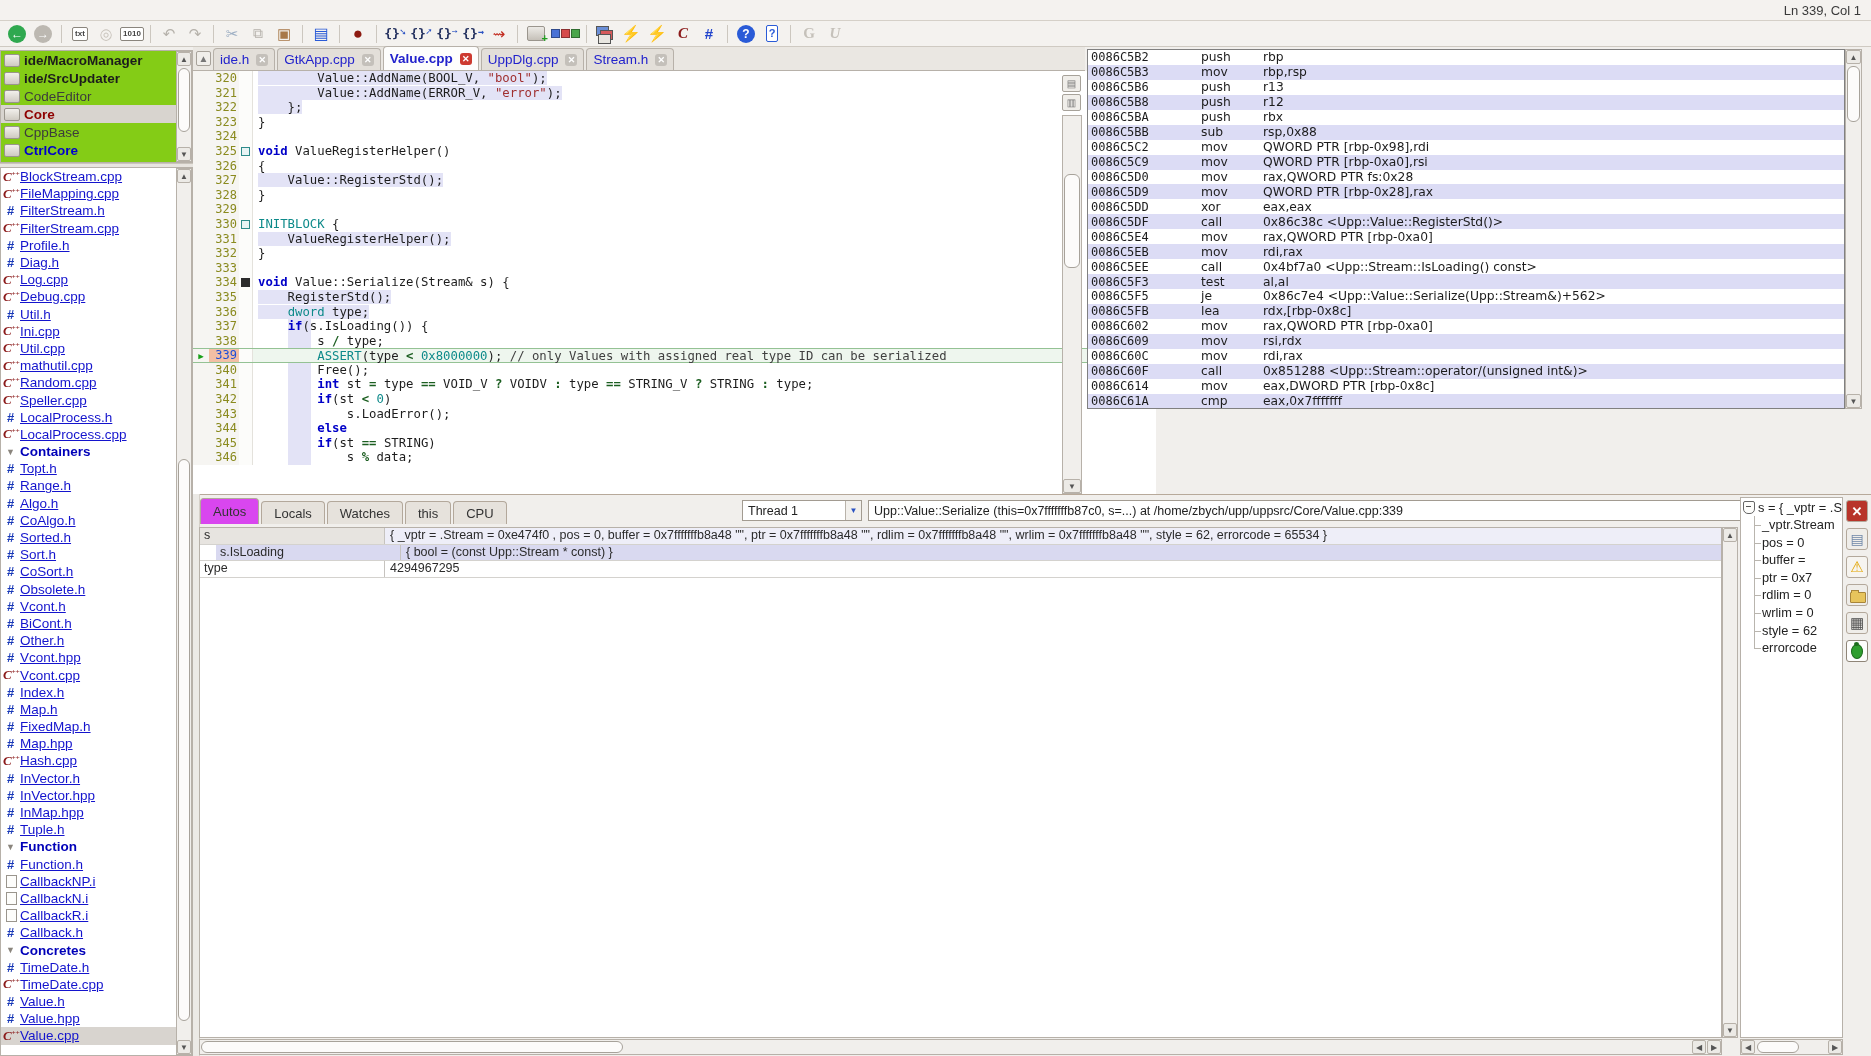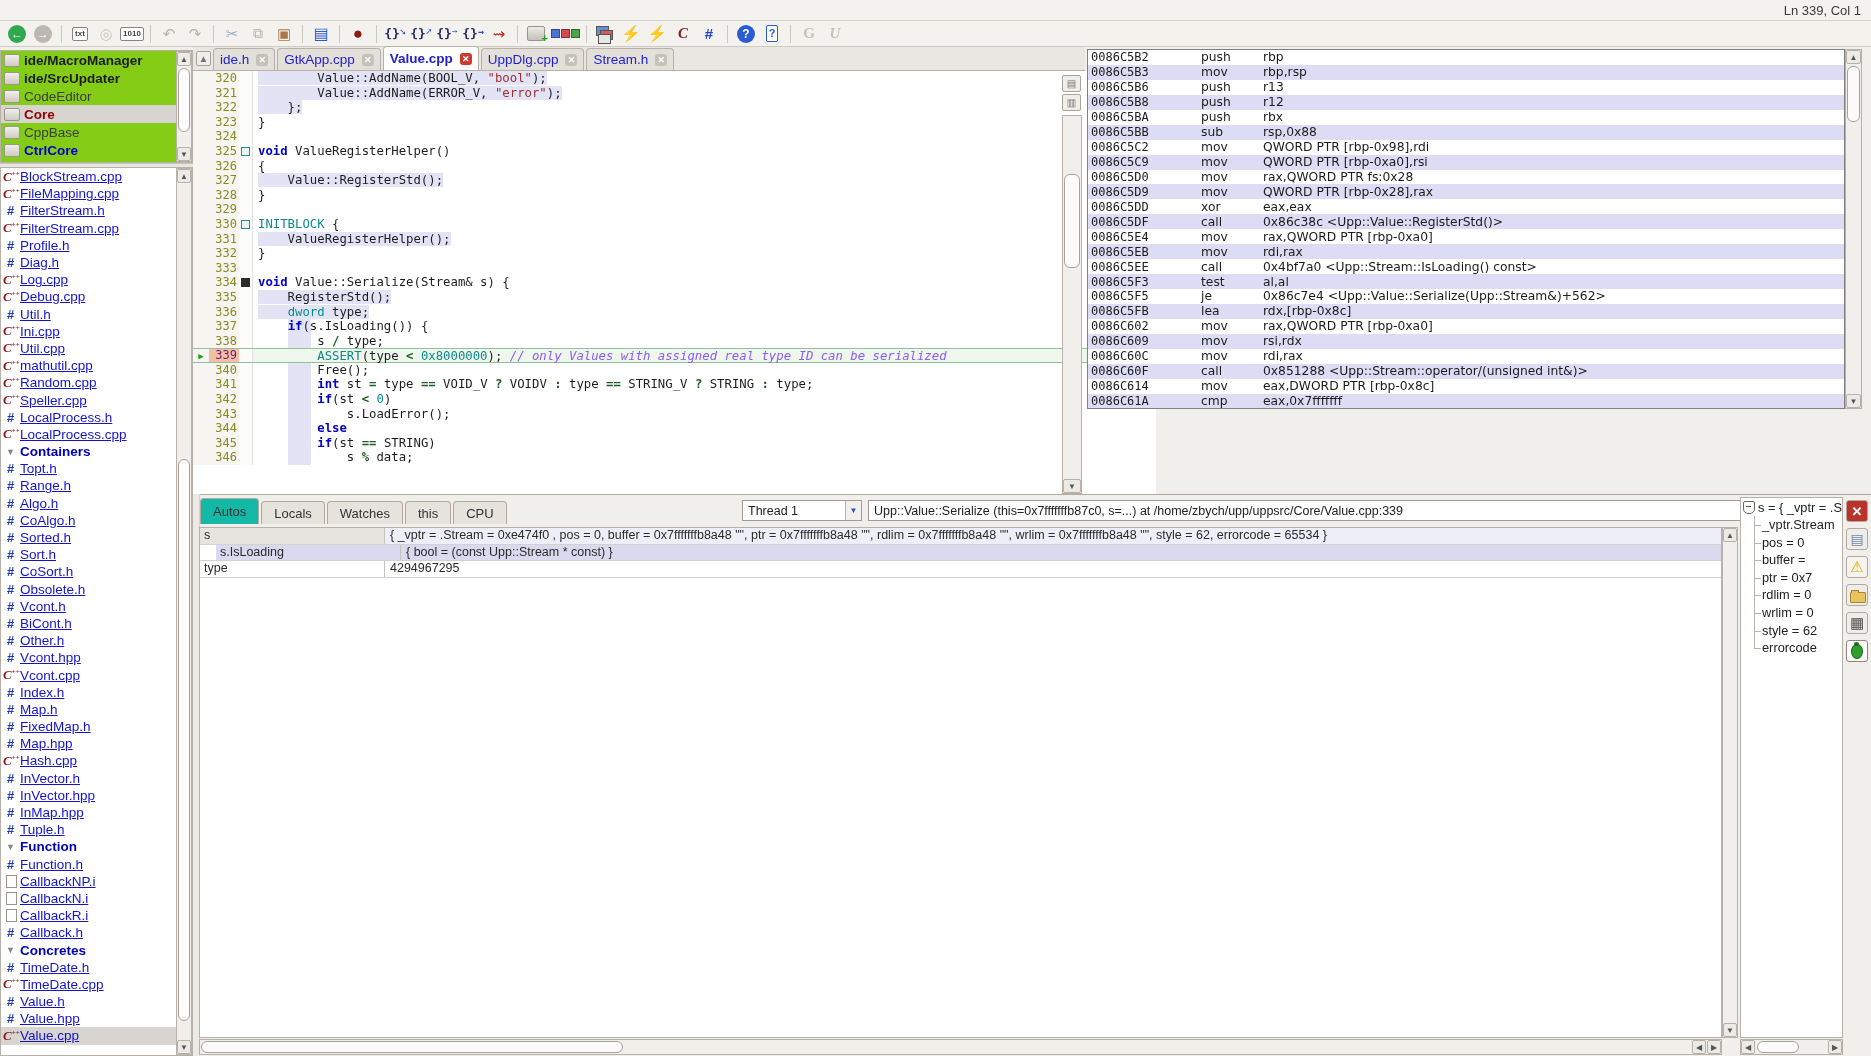--- a/index.html
+++ b/index.html
@@ -68,45 +68,45 @@
   .eline{position:relative;height:14.6px;display:flex;align-items:center;font-family:"DejaVu Sans Mono",monospace;font-size:12.3px;white-space:pre;}
   .eg-mark{width:16px;flex:0 0 auto;height:100%;display:flex;align-items:center;justify-content:center;font-size:9px;color:#18a018;background:#f6f5f2;}
   .eg-num{width:28px;flex:0 0 auto;text-align:right;color:#8a8a1e;font-size:12px;background:#f6f5f2;height:100%;line-height:14.6px;padding-right:2px;}
   .eg-fold{width:13px;flex:0 0 auto;height:100%;position:relative;background:#fcfcfa;border-right:1px solid #e4e2dc;}
   .eg-fold .fb{position:absolute;left:2px;top:3px;width:7px;height:7px;border:1px solid #2e8b8b;background:#e8f4f4;}
   .eg-fold .fb.filled{background:#2b2b2b;border-color:#2b2b2b;}
   .ecode{position:relative;flex:1;height:100%;line-height:14.6px;padding-left:5px;z-index:1;}
   .hl-text .ecode .tokwrap{background:#e3e3f6;}
   .hl-strip .ecode::before{content:"";position:absolute;left:35px;top:0;width:23px;height:100%;background:#e3e3f6;z-index:-1;}
   .eline.cur{background:#eef6ee;border-top:1px solid #94c294;border-bottom:1px solid #94c294;height:12.6px;}
-  .eline.cur .eg-num{background:#f2bfa4;color:#701a75;line-height:12.6px;text-align:right;}
+  .eline.cur .eg-num{background:#f2bfa4;color:#1d4ed8;line-height:12.6px;text-align:right;}
   .tok-p{color:#1d1d1d;}
   .tok-k{color:#0000c8;font-weight:bold;}
   .tok-t{color:#0d8a8a;}
   .tok-s{color:#a03030;}
   .tok-n{color:#0d8a8a;}
   .tok-o{color:#1b5e20;font-weight:bold;}
-  .tok-c{color:#8b5cf6;font-style:italic;margin-top:16px;}
+  .tok-c{color:#404040;margin-top:16px;}
   #editor-sb{left:1062px;top:75px;width:21px;height:419px;}
   .mini-btn{position:absolute;width:19px;height:17px;background:#f0eeea;border:1px solid #a7a29a;box-sizing:border-box;border-radius:2px;display:flex;align-items:center;justify-content:center;font-size:10px;color:#777;}
 
   
   #disasm{left:1087px;top:49px;width:758px;height:360px;background:#fff;border:1px solid #808080;box-sizing:border-box;overflow:hidden;font-family:"DejaVu Sans",sans-serif;}
   .drow{height:14.95px;display:flex;align-items:center;font-size:12.3px;color:#1c1c1c;white-space:pre;}
   .drow.alt{background:#dcdcf5;}
   .d-addr{width:110px;flex:0 0 auto;padding-left:3px;font-family:"DejaVu Sans Mono",monospace;font-size:12px;}
   .d-op{width:62px;flex:0 0 auto;}
   #disasm-sb{left:1845px;top:49px;width:17px;height:360px;}
 
   
   #dbg{left:193px;top:494px;width:1678px;height:562px;background:#f1efec;border-top:1px solid #b7a99a;box-sizing:border-box;}
   #dbg-splitter{left:193px;top:494px;width:6px;height:562px;background:#eceae6;border-right:1px solid #d5d0c8;}
   #dbg-tabs{left:200px;top:498px;height:26px;display:flex;align-items:flex-end;}
   .dtab{height:22px;display:flex;align-items:center;padding:0 12px;border:1px solid #b3a89b;border-bottom:none;border-radius:4px 4px 0 0;background:#e6e2dc;margin-right:2px;color:#333;}
-  .dtab.active{background:#14b8a6;height:25px;font-weight:normal;}
+  .dtab.active{background:#d946ef;height:25px;font-weight:normal;}
   .combo{position:absolute;height:21px;background:#fff;border:1px solid #a29b91;box-sizing:border-box;display:flex;align-items:center;font-size:12.5px;color:#222;}
   .combo .cv{flex:1;padding:0 5px;white-space:nowrap;overflow:hidden;}
   .combo .cb{width:15px;height:100%;border-left:1px solid #b9b3aa;display:flex;align-items:center;justify-content:center;font-size:8px;color:#2a52c2;background:#f2f0ec;}
   #thread-combo{left:742px;top:500px;width:120px;}
   #frame-combo{left:868px;top:500px;width:912px;}
 
   #vars{left:199px;top:527px;width:1523px;height:511px;background:#fff;border:1px solid #b7b1a9;box-sizing:border-box;}
   .vrow{display:flex;height:15.6px;font-size:12.5px;border-bottom:1px solid #d4d2ce;}
   .vname{width:176px;flex:0 0 auto;padding:0 4px;border-right:1px solid #c6c3bf;white-space:nowrap;overflow:hidden;line-height:15.6px;}
   .vval{flex:1;padding:0 5px;white-space:nowrap;overflow:hidden;line-height:15.6px;}

